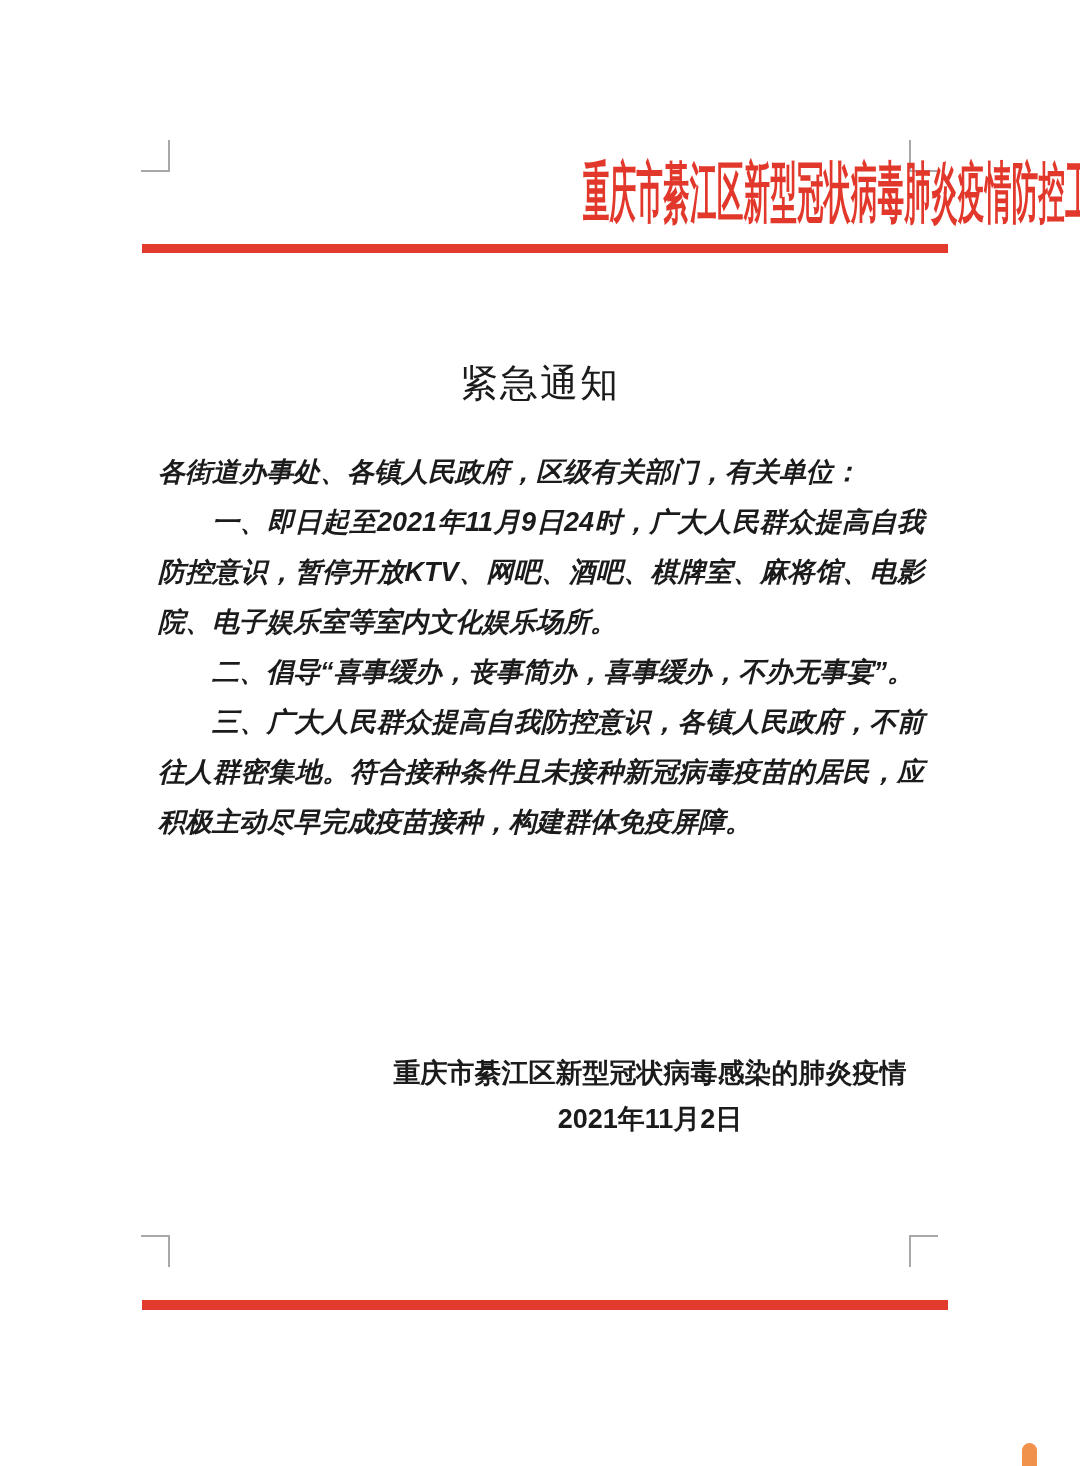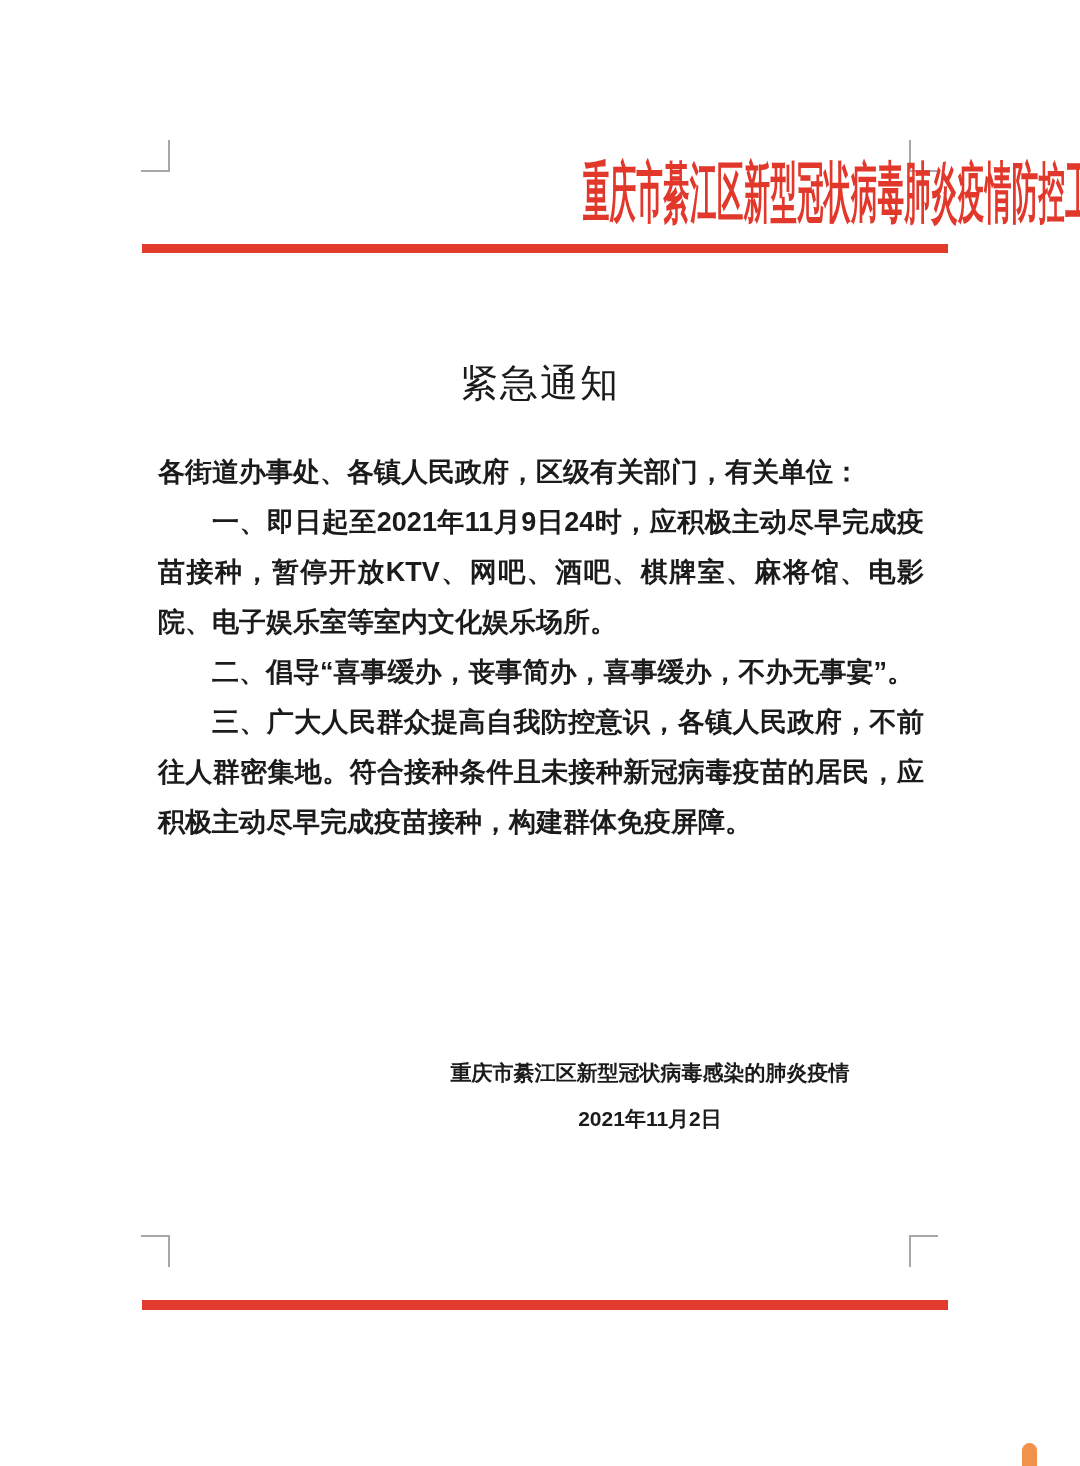--- a/index.html
+++ b/index.html
@@ -62,29 +62,29 @@
 
   .body-text {
     position: absolute;
     left: 158px; top: 447px;
     width: 766px;
     font-size: 27px;
     line-height: 50px;
     font-weight: 600;
     text-align: justify;
   }
-  .body-text p { text-indent: 2em; }
+  .body-text p { text-indent: 2em; font-style: italic; }
   .body-text p.greeting { text-indent: 0; }
 
   .signature {
     position: absolute;
     left: 385px; top: 1050px;
     width: 530px;
     text-align: center;
-    font-size: 21px;
+    font-size: 27px;
     line-height: 46px;
     font-weight: 600;
   }
 
   .scroll-indicator {
     position: absolute;
     left: 1022px; top: 1443px;
     width: 15px; height: 34px;
     background: var(--scroll-orange);
     border-radius: 8px;
@@ -103,21 +103,21 @@
   <div class="org-header">
     <span class="stretch">重庆市綦江区新型冠状病毒肺炎疫情防控工作领导小组综合办公室</span>
   </div>
 
   <div class="rule rule-top"></div>
 
   <div class="notice-title">紧急通知</div>
 
   <div class="body-text">
     <p class="greeting">各街道办事处、各镇人民政府，区级有关部门，有关单位：</p>
-    <p>一、即日起至2021年11月9日24时，应积极主动尽早完成疫苗接种，暂停开放KTV、网吧、酒吧、棋牌室、麻将馆、电影院、电子娱乐室等室内文化娱乐场所。</p>
+    <p>一、即日起至2021年11月9日24时，广大人民群众提高自我防控意识，暂停开放KTV、网吧、酒吧、棋牌室、麻将馆、电影院、电子娱乐室等室内文化娱乐场所。</p>
     <p>二、倡导“喜事缓办，丧事简办，喜事缓办，不办无事宴”。</p>
     <p>三、广大人民群众提高自我防控意识，各镇人民政府，不前往人群密集地。符合接种条件且未接种新冠病毒疫苗的居民，应积极主动尽早完成疫苗接种，构建群体免疫屏障。</p>
   </div>
 
   <div class="signature">
     <div>重庆市綦江区新型冠状病毒感染的肺炎疫情</div>
     <div>2021年11月2日</div>
   </div>
 
   <div class="rule rule-bottom"></div>

